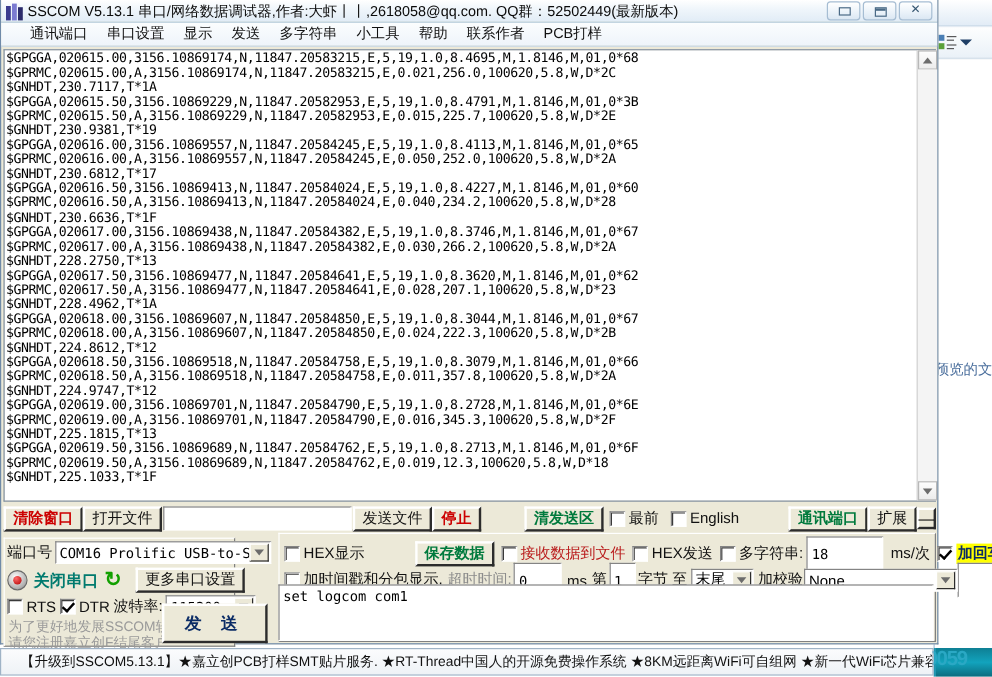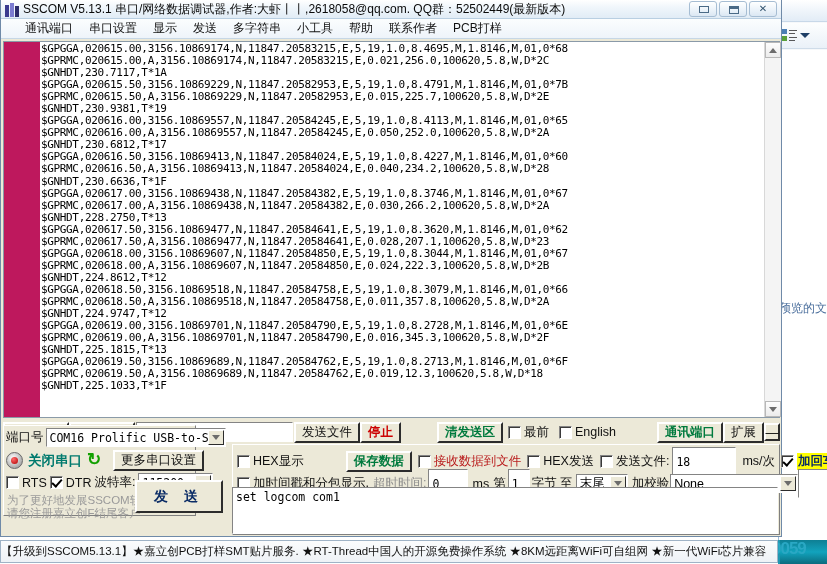--- a/index.html
+++ b/index.html
@@ -142,25 +142,24 @@
   }
   .menu-item {
     font-size: 12px; color: #111; padding: 1px 8px; white-space: nowrap;
     font-family: "Liberation Sans", sans-serif; cursor: default;
   }
 
   
   .term-wrap {
     position: absolute; left: 2px; top: 41px;
     width: 777px; height: 377px;
-    background: #be185d;
+    background: #a3a3a3;
     border: 1px solid #8a9aa8;
     border-right: none;
     display: flex;
-    padding-left: 36px;
   }
   .term {
     flex: 1;
     overflow: hidden;
     background: #ffffff;
     padding: 1px 0 0 1px;
   }
   .term .line {
     font-family: "DejaVu Sans Mono", monospace;
     font-size: 11px;
@@ -240,21 +239,21 @@
   }
   .minus-btn {
     width:16px; height:18px;
     border:2px outset #fff; border-color:#fff #808080 #808080 #fff;
     background:#ece9d8; display:flex; align-items:center; justify-content:center;
     font-size:13px; line-height:1;
   }
 
   
   .panel-left {
-    position:absolute; left:2px; top:425px; width:193px; height:91px;
+    position:absolute; left:2px; top:448px; width:193px; height:91px;
     background:#ece9d8;
     border:1px solid; border-color:#ffffff #808080 #808080 #ffffff;
   }
   .panel-right {
     position:absolute; left:231px; top:444px; width:548px; height:91px;
     background:#ece9d8;
     border:1px solid; border-color:#ffffff #808080 #808080 #ffffff;
   }
   .lbl {
     font-size:12.5px; color:#111; white-space:nowrap;
@@ -324,21 +323,21 @@
   
   .statusbar {
     position:absolute; left:0px; top:540px; width:778px; height:23px;
     background: linear-gradient(to bottom,#fbfcfd 0%, #eef2f6 100%);
     border:1px solid #9fb3c6;
     display:flex; align-items:center;
     overflow:hidden;
   }
   .status-text {
     font-size:11.5px; color:#111; white-space:nowrap;
-    font-family:"Liberation Sans", sans-serif; padding-left:0;
+    font-family:"Liberation Sans", sans-serif; padding-left:16px;
   }
 </style>
 </head>
 <body>
 
 <div id="root">
 
   <div class="bg-window">
     <div class="bg-win-titlebar"></div>
     <div class="bg-win-toolbar">
@@ -391,34 +390,35 @@
       <span class="menu-item">帮助</span>
       <span class="menu-item">联系作者</span>
       <span class="menu-item">PCB打样</span>
     </div>
 
     <div class="term-wrap">
       <div class="term" id="term">
           <div class="line">$GPGGA,020615.00,3156.10869174,N,11847.20583215,E,5,19,1.0,8.4695,M,1.8146,M,01,0*68</div>
           <div class="line">$GPRMC,020615.00,A,3156.10869174,N,11847.20583215,E,0.021,256.0,100620,5.8,W,D*2C</div>
           <div class="line">$GNHDT,230.7117,T*1A</div>
-          <div class="line">$GPGGA,020615.50,3156.10869229,N,11847.20582953,E,5,19,1.0,8.4791,M,1.8146,M,01,0*7B</div>
+          <div class="line">$GPGGA,020615.50,3156.10869229,N,11847.20582953,E,5,19,1.0,8.4791,M,1.8146,M,01,0*3B</div>
           <div class="line">$GPRMC,020615.50,A,3156.10869229,N,11847.20582953,E,0.015,225.7,100620,5.8,W,D*2E</div>
           <div class="line">$GNHDT,230.9381,T*19</div>
           <div class="line">$GPGGA,020616.00,3156.10869557,N,11847.20584245,E,5,19,1.0,8.4113,M,1.8146,M,01,0*65</div>
           <div class="line">$GPRMC,020616.00,A,3156.10869557,N,11847.20584245,E,0.050,252.0,100620,5.8,W,D*2A</div>
           <div class="line">$GNHDT,230.6812,T*17</div>
           <div class="line">$GPGGA,020616.50,3156.10869413,N,11847.20584024,E,5,19,1.0,8.4227,M,1.8146,M,01,0*60</div>
           <div class="line">$GPRMC,020616.50,A,3156.10869413,N,11847.20584024,E,0.040,234.2,100620,5.8,W,D*28</div>
           <div class="line">$GNHDT,230.6636,T*1F</div>
           <div class="line">$GPGGA,020617.00,3156.10869438,N,11847.20584382,E,5,19,1.0,8.3746,M,1.8146,M,01,0*67</div>
           <div class="line">$GPRMC,020617.00,A,3156.10869438,N,11847.20584382,E,0.030,266.2,100620,5.8,W,D*2A</div>
           <div class="line">$GNHDT,228.2750,T*13</div>
           <div class="line">$GPGGA,020617.50,3156.10869477,N,11847.20584641,E,5,19,1.0,8.3620,M,1.8146,M,01,0*62</div>
           <div class="line">$GPRMC,020617.50,A,3156.10869477,N,11847.20584641,E,0.028,207.1,100620,5.8,W,D*23</div>
+          <div class="line">$GNHDT,228.4962,T*1A</div>
           <div class="line">$GPGGA,020618.00,3156.10869607,N,11847.20584850,E,5,19,1.0,8.3044,M,1.8146,M,01,0*67</div>
           <div class="line">$GPRMC,020618.00,A,3156.10869607,N,11847.20584850,E,0.024,222.3,100620,5.8,W,D*2B</div>
           <div class="line">$GNHDT,224.8612,T*12</div>
           <div class="line">$GPGGA,020618.50,3156.10869518,N,11847.20584758,E,5,19,1.0,8.3079,M,1.8146,M,01,0*66</div>
           <div class="line">$GPRMC,020618.50,A,3156.10869518,N,11847.20584758,E,0.011,357.8,100620,5.8,W,D*2A</div>
           <div class="line">$GNHDT,224.9747,T*12</div>
           <div class="line">$GPGGA,020619.00,3156.10869701,N,11847.20584790,E,5,19,1.0,8.2728,M,1.8146,M,01,0*6E</div>
           <div class="line">$GPRMC,020619.00,A,3156.10869701,N,11847.20584790,E,0.016,345.3,100620,5.8,W,D*2F</div>
           <div class="line">$GNHDT,225.1815,T*13</div>
           <div class="line">$GPGGA,020619.50,3156.10869689,N,11847.20584762,E,5,19,1.0,8.2713,M,1.8146,M,01,0*6F</div>
@@ -507,21 +507,21 @@
         <label class="chk-label" style="margin:0 6px 0 0;">
           <span class="chk"></span>
           <span class="lbl blue">接收数据到文件</span>
         </label>
         <label class="chk-label" style="margin:0 6px 0 0;">
           <span class="chk"></span>
           <span>HEX发送</span>
         </label>
         <label class="chk-label" style="margin:0 3px 0 0;">
           <span class="chk"></span>
-          <span>发送文件:</span>
+          <span>多字符串:</span>
         </label>
         <span class="txtbox" style="width:64px;">18</span>
         <span class="lbl" style="margin:0 6px;">ms/次</span>
         <label class="chk-label" style="margin:0 2px 0 0;">
           <span class="chk on"></span>
           <span class="hl-yellow">加回车换行</span>
         </label>
 
       </div>
 

